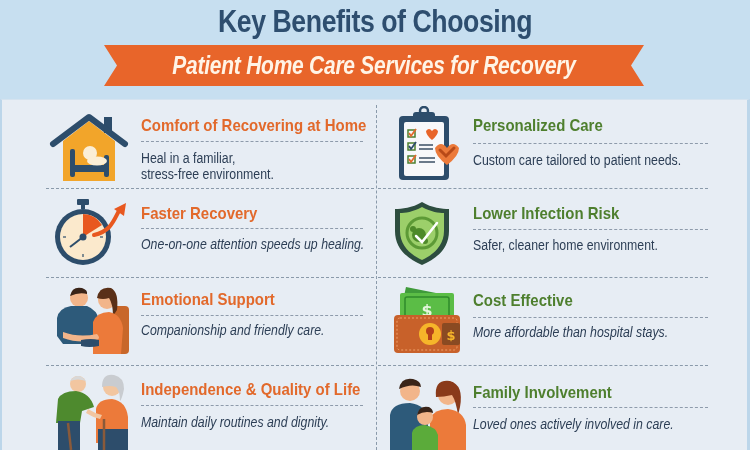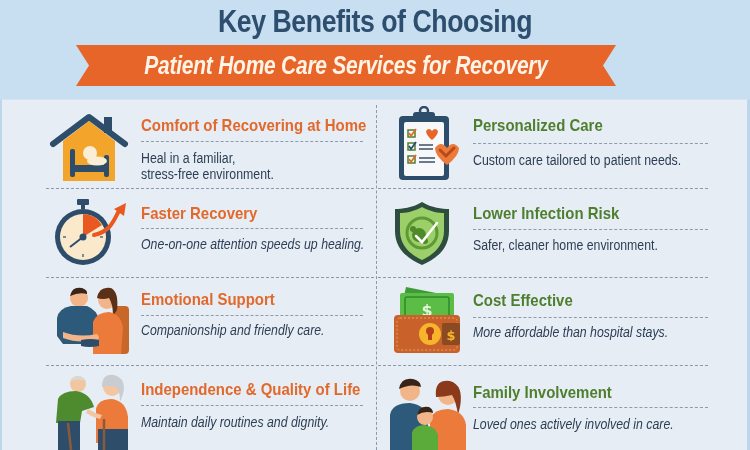--- a/index.html
+++ b/index.html
@@ -13,21 +13,21 @@
     position: absolute; left: 0; right: 0; top: 4px;
     text-align: center;
     font-family: "Liberation Sans", sans-serif;
     font-weight: bold;
     font-size: 31px;
     letter-spacing: -0.5px;
     color: #2e4e6f;
     transform: scaleX(0.86);
   }
   .banner {
-    position: absolute; left: 76px; top: 45px; width: 540px; height: 51px;
+    position: absolute; left: 104px; top: 45px; width: 540px; height: 51px;
   }
   .banner svg { position: absolute; left: 0; top: 0; }
   .banner-text {
     position: absolute; left: 0; right: 0; top: 6px;
     text-align: center;
     font-weight: bold; font-style: italic;
     font-size: 25px;
     color: #fff4e6;
     transform: scaleX(0.84);
     letter-spacing: -0.3px;

